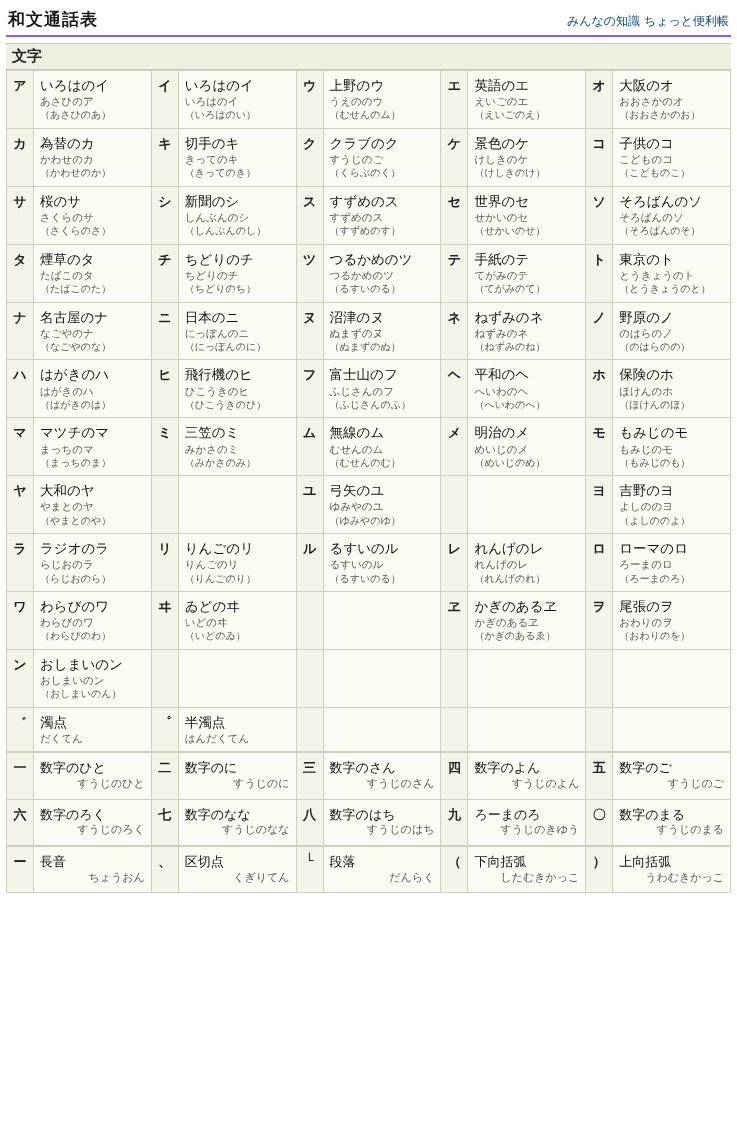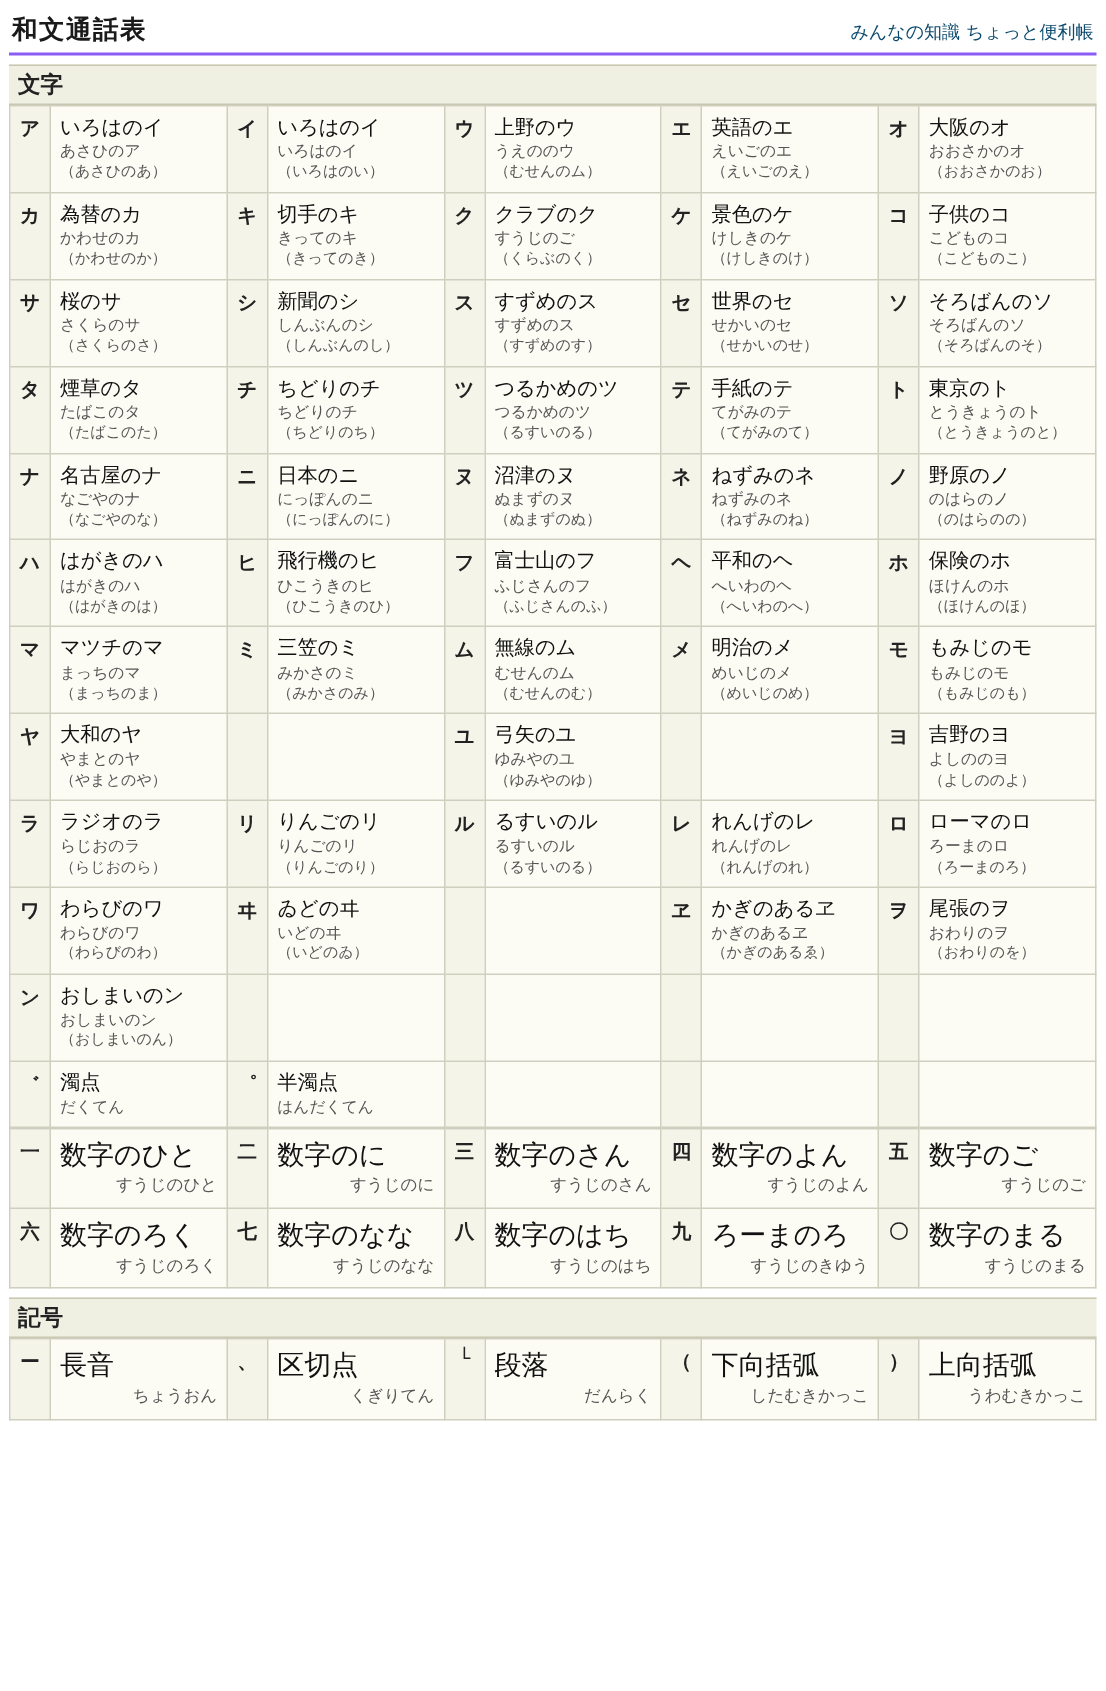--- a/index.html
+++ b/index.html
@@ -12,21 +12,21 @@
   table{border-collapse:collapse;width:100%;table-layout:fixed;}
   td{border:1px solid #cfcfc0;vertical-align:top;padding:0;height:auto;}
   .kcell{width:26px;background:#f4f4e8;text-align:center;font-size:13px;font-weight:bold;color:#222;padding:6px 0 0 0;vertical-align:top;}
   .vcell{background:#fcfcf5;padding:5px 6px 6px 6px;}
   .w1{font-size:13.5px;color:#111;line-height:1.35;}
   .w2{font-size:10.5px;color:#555;line-height:1.35;}
   .w3{font-size:10px;color:#555;line-height:1.35;}
   .empty{background:#fcfcf5;}
   .kempty{background:#f4f4e8;}
   .num .vcell,.sym .vcell{padding:6px 6px 7px 6px;}
-  .num .w1,.sym .w1{font-size:18px;}
+  .num .w1,.sym .w1{font-size:13px;font-family:Liberation Serif, serif;}
   .num .w2,.sym .w2{font-size:11px;text-align:right;}
 </style>
 </head>
 <body>
 
 <div class="page">
 
   <div class="titlebar">
     <div class="maintitle">和文通話表</div>
     <div class="sitename">みんなの知識 ちょっと便利帳</div>
@@ -432,21 +432,20 @@
           </td>
           <td class="kcell">〇</td>
           <td class="vcell">
             <div class="w1">数字のまる</div>
             <div class="w2">すうじのまる</div>
           </td>
         </tr>
       </tbody>
     </table>
 
-  <div class="sect">記号</div>
   <table class="sym">
       <tbody id="kigou-body">
         <tr>
           <td class="kcell">ー</td>
           <td class="vcell">
             <div class="w1">長音</div>
             <div class="w2">ちょうおん</div>
           </td>
           <td class="kcell">、</td>
           <td class="vcell">

